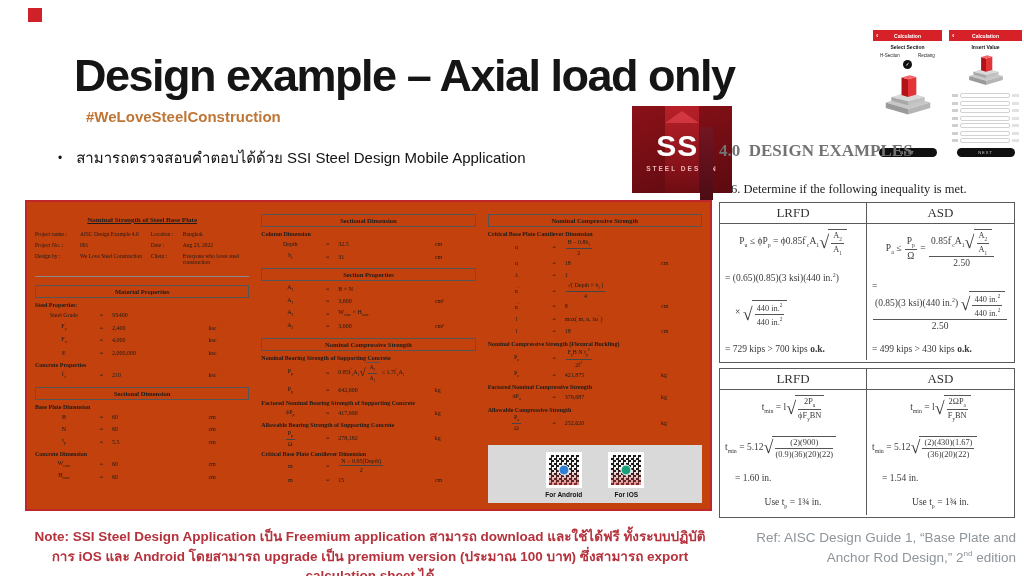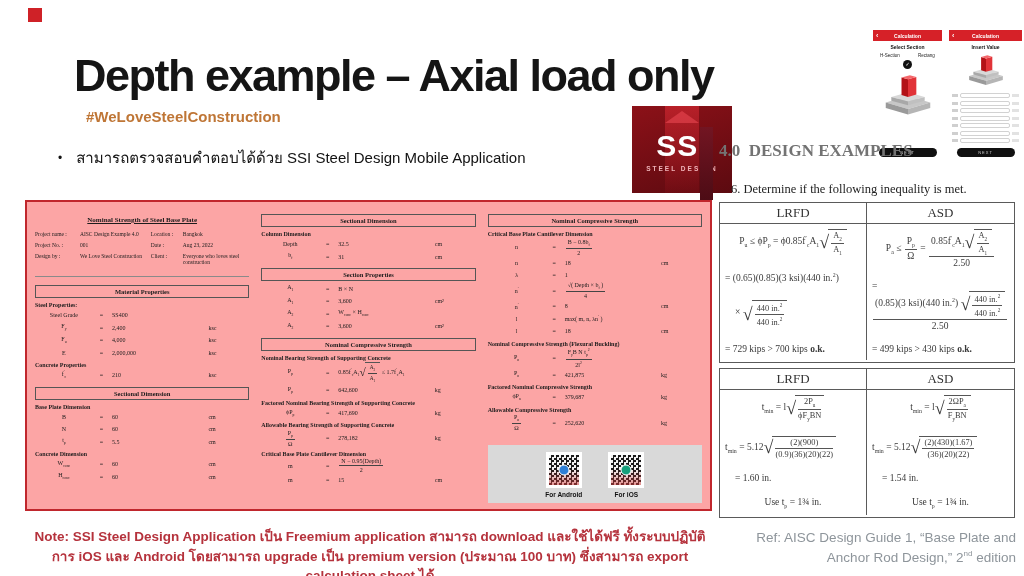--- a/index.html
+++ b/index.html
@@ -78,21 +78,21 @@
   .fr .num{display:block;border-bottom:1px solid #555;padding:0 2px 1px}
   .fr .den{display:block;padding-top:1px}
   .fr .fr{font-size:.92em}
   .sq{display:inline-flex;align-items:center;vertical-align:middle}
   .sq .rad{font-size:1.9em;line-height:.8;margin-right:-1px}
   .sq .sqb{display:inline-block;border-top:1px solid #555;padding:1px 2px 0}
   .sq .fr{font-size:.88em}
 
   
   .sheet{position:absolute;left:25px;top:200px;width:687px;height:311px;border:2px solid #c0272d;
-         background:#fca5a5;display:flex;gap:12px;padding:6px 8px;
+         background:#c2410c;display:flex;gap:12px;padding:6px 8px;
          font-family:"Liberation Serif","DejaVu Serif",serif;color:#1c1c1c}
   .spage{flex:1;display:flex;flex-direction:column;min-width:0}
   .sheet-title{text-align:center;font-size:7px;font-weight:700;text-decoration:underline;margin:8px 0 7px}
   .smeta{display:grid;grid-template-columns:21% 33% 15% 31%;font-size:5.5px;row-gap:5px;margin-bottom:4px}
   .shr{border-top:1px solid #8a8a8a;margin:7px 0 2px}
   .sheet-box{border:1px solid #555;text-align:center;font-weight:700;font-size:6.5px;
              padding:2px 0;margin:6px 0 2px}
   .sheet-h{font-weight:700;font-size:6px;margin:4px 0 1px}
   .sheet-row{display:grid;grid-template-columns:27% 8% 45% 20%;align-items:center;
              font-size:6px;min-height:11px;margin:1.5px 0}
@@ -121,21 +121,21 @@
   .note b{font-weight:800}
   .ref{position:absolute;left:714px;top:529px;width:302px;text-align:right;font-size:13.5px;
        line-height:1.4;color:#8e959b}
   .ref sup{font-size:.6em}
 </style>
 </head>
 <body>
 
 <div class="corner-dot" data-name="slide-accent-square"></div>
 
-<h1 class="title" data-name="page-title">Depth example – Axial load only</h1>
+<h1 class="title" data-name="page-title">Design example – Axial load only</h1>
 <div class="hashtag" data-name="hashtag">#WeLoveSteelConstruction</div>
 <div class="bullet" data-name="bullet-item"><span class="dot" data-name="bullet-dot">•</span><span data-name="bullet-text">สามารถตรวจสอบคำตอบได้ด้วย SSI Steel Design Mobile Application</span></div>
 
 <div class="logo" data-name="ssi-logo">
   <span class="band" data-name="logo-band"></span>
   <span class="arrow" data-name="logo-arrow-icon"></span>
   <div class="ssi" data-name="logo-text">SSI</div>
   <div class="sub" data-name="logo-subtext">STEEL DESIGN</div>
 </div>
 

